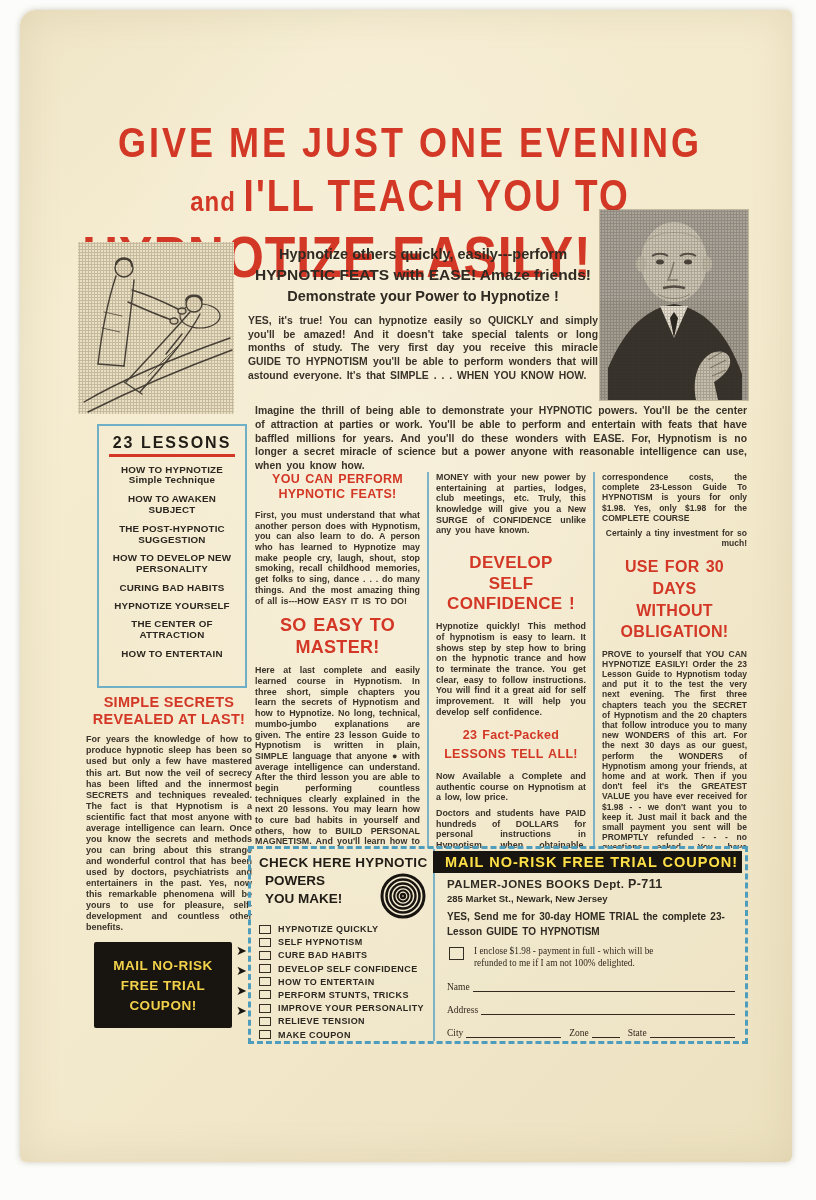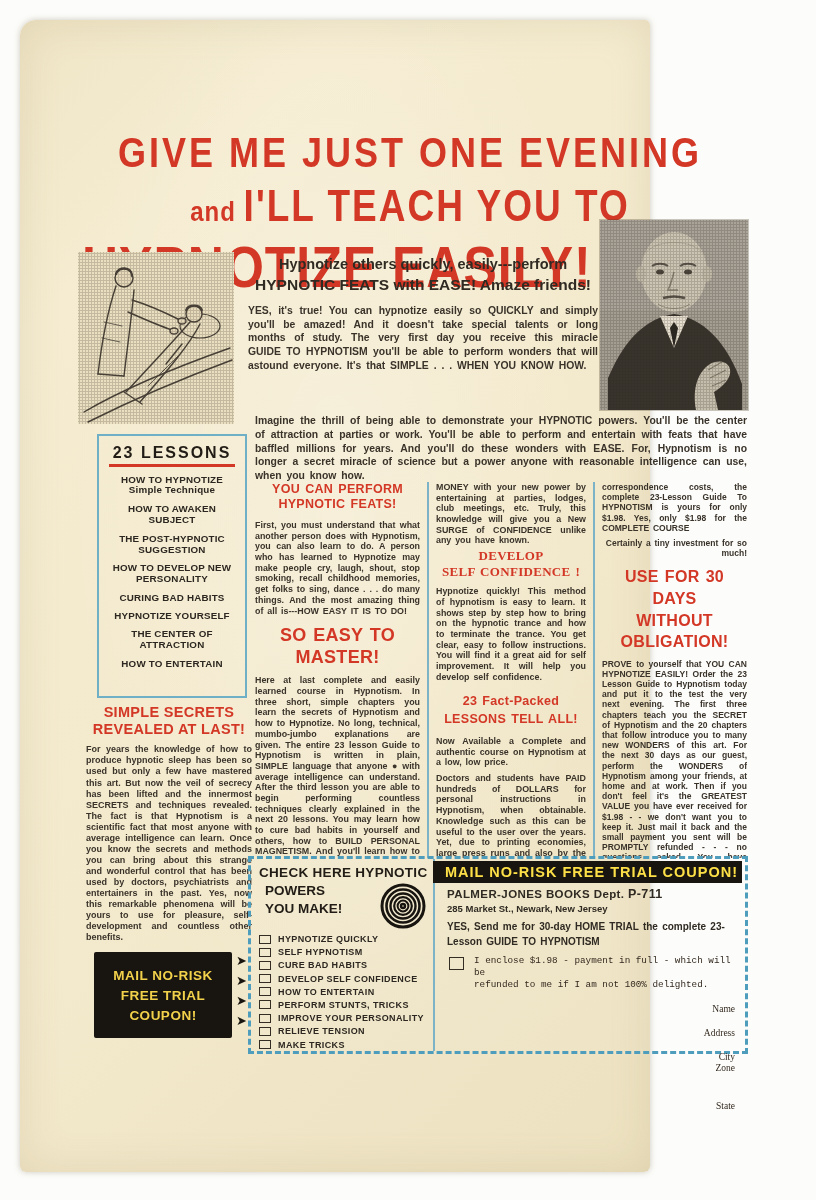--- a/index.html
+++ b/index.html
@@ -1,18 +1,18 @@
 <!DOCTYPE html>
 <html><head>
 <meta charset="utf-8">
 <style>
   * { margin:0; padding:0; box-sizing:border-box; }
   html,body { width:816px; height:1200px; background:#fcfcfa; font-family:"Liberation Sans", sans-serif; position:relative; overflow:hidden; }
   .paper {
-    position:absolute; left:20px; top:20px; width:630px; height:1152px;
+    position:absolute; left:20px; top:10px; width:772px; height:1152px;
     background:
       radial-gradient(ellipse at 50% 40%, rgba(255,255,255,0.25), rgba(0,0,0,0) 60%),
       linear-gradient(135deg, #efe5c6 0%, #f5ecd1 18%, #f3e9cc 55%, #ece1c0 100%);
     border-radius:16px 5px 6px 6px;
     box-shadow: 0 0 6px rgba(120,110,80,0.35), inset 0 0 40px rgba(160,140,90,0.18);
   }
   
   .headline { position:absolute; left:40px; top:108px; width:700px; color:#d33726; font-weight:700; }
   .hl1 { font-size:36px; text-align:center; letter-spacing:3px; transform:scaleY(1.18); transform-origin:top; white-space:nowrap; }
   .hl2 { font-size:37px; text-align:center; letter-spacing:2px; transform:scaleY(1.18); transform-origin:top; margin-top:12px; white-space:nowrap; }
@@ -40,21 +40,21 @@
   .arrows { position:absolute; left:216px; top:934px; display:flex; flex-direction:column; gap:7px; color:#18140f; font-size:13px; line-height:1;}
   
   .cols { position:absolute; left:235px; top:462px; width:492px; height:376px; display:flex; overflow:hidden; }
   .col { font-size:8.9px; line-height:1.2; font-weight:700; color:#3a332a; text-align:justify; word-spacing:1.4px; }
   .col-a { width:172px; padding-right:7px; }
   .col-b { width:166px; border-left:2px solid #7db3c7; padding:0 7px; }
   .col-c { width:154px; border-left:2px solid #7db3c7; padding-left:7px; font-size:8.5px; }
   .red-h { color:#d33726; font-weight:700; text-align:center; line-height:1.2; letter-spacing:0.3px; }
   .h-a1 { font-size:12.5px; margin-bottom:8px; }
   .h-a2 { font-size:18px; margin:9px 0 7px; }
-  .h-b  { font-size:13px; margin:2px 0 7px;font-family:Liberation Serif, serif; }
+  .h-b  { font-size:17px; margin:17px 0 7px; }
   .h-b2 { font-size:12.5px; margin:9px 0 7px; line-height:1.5;}
   .h-c  { font-size:16px; margin:8px 0 6px; line-height:1.35;}
   .col p + p { margin-top:5px; }
   .tiny-right { text-align:right; }
   
   .coupon { position:absolute; left:228px; top:836px; width:500px; height:198px; border:3px dashed #4f9dbd; display:flex; background:rgba(255,255,255,0.06); }
   .chk-col { width:182px; padding:6px 6px 4px 8px; }
   .chk-h1 { font-size:13.5px; font-weight:700; color:#211c15; letter-spacing:0.3px; white-space:nowrap;}
   .chk-h-row { display:flex; align-items:flex-start; }
   .chk-h-left { flex:1; }
@@ -65,22 +65,22 @@
   .chk-box { width:12px; height:9px; border:1.6px solid #332d24; margin-right:7px; flex:none; }
   .chk-label { font-size:9px; font-weight:700; color:#2c2720; letter-spacing:0.4px; white-space:nowrap;}
   .form-col { flex:1; border-left:2px solid #7db3c7; position:relative; padding:28px 10px 6px 12px; }
   .banner { position:absolute; left:-2px; top:2px; right:3px; background:#18140f; color:#fde047; font-size:14.5px; font-weight:700; text-align:center; letter-spacing:1px; padding:3px 12px; white-space:nowrap;}
   .company { font-size:11.5px; font-weight:700; color:#2f2a22; letter-spacing:0.4px;}
   .company b { font-size:12.5px; font-family:Liberation Sans, sans-serif; }
   .addr { font-size:9.5px; font-weight:700; color:#2f2a22; margin-top:2px;}
   .yesline { font-size:10px; font-weight:700; color:#2f2a22; margin-top:6px; line-height:1.45; word-spacing:1.5px;}
   .enclose { display:flex; margin-top:6px; align-items:flex-start;}
   .enc-box { width:15px; height:13px; border:1.6px solid #332d24; margin:2px 10px 0 2px; flex:none;}
-  .enc-text { font-family:Liberation Mono, monospace; font-size:9.3px; color:#33291f; line-height:1.3; }
-  .frow { display:flex; align-items:flex-end; margin-top:13px; font-family:"Liberation Serif", serif; font-size:9.5px; color:#33291f;flex-direction:column; }
+  .enc-text { font-family:Liberation Serif, serif; font-size:9.3px; color:#33291f; line-height:1.3; }
+  .frow { display:flex; align-items:flex-end; margin-top:13px; font-family:"Liberation Serif", serif; font-size:9.5px; color:#33291f; }
   .fline { flex:1; border-bottom:1.8px solid #33291f; height:10px; margin-left:3px;}
   .fline.short { flex:0 0 28px; }
   .fline.mid { flex:0.9; }
   .flabel { white-space:nowrap; }
   .flabel + .fline + .flabel { margin-left:8px; }
   
   .photo-frame { width:100%; height:100%; position:relative; box-shadow:0 0 0 1px rgba(80,70,50,0.3);}
   .sketch-frame { width:100%; height:100%; position:relative; }
 </style>
 </head>
@@ -149,20 +149,21 @@
         <path d="M96,190 C92,168 98,152 110,144 C122,138 132,144 130,154 C128,162 120,168 114,172 L118,190 Z" fill="#c6bead"></path>
         <path d="M108,150 L122,142 M110,158 L126,150 M112,166 L126,160" stroke="#8a8272" stroke-width="1.2" fill="none"></path>
       </svg>
       <div class="halftone"></div>
     </div>
   </div>
 
   <div class="intro">
     <div class="sub1">Hypnotize others quickly, easily---perform</div>
     <div class="sub2">HYPNOTIC FEATS with EASE! Amaze friends!</div>
+    <div class="sub3">Demonstrate your Power to Hypnotize !</div>
     <div class="yes-p">YES, it's true! You can hypnotize easily so QUICKLY and simply you'll be amazed! And it doesn't take special talents or long months of study. The very first day you receive this miracle GUIDE TO HYPNOTISM you'll be able to perform wonders that will astound everyone. It's that SIMPLE . . . WHEN YOU KNOW HOW.</div>
   </div>
   <div class="imagine">Imagine the thrill of being able to demonstrate your HYPNOTIC powers. You'll be the center of attraction at parties or work. You'll be able to perform and entertain with feats that have baffled millions for years. And you'll do these wonders with EASE. For, Hypnotism is no longer a secret miracle of science but a power anyone with reasonable intelligence can use, when you know how.</div>
 
   <div class="lessons">
     <span class="lessons-title">23  LESSONS</span>
     <div class="lesson-item"><span>HOW TO HYPNOTIZE</span><div class="lesson-sub">Simple Technique</div></div>
     <div class="lesson-item">HOW TO AWAKEN SUBJECT</div>
     <div class="lesson-item">THE POST-HYPNOTIC SUGGESTION</div>
     <div class="lesson-item">HOW TO DEVELOP NEW PERSONALITY</div>
@@ -275,21 +276,21 @@
         <div class="chk-item">
             <span class="chk-box"></span>
             <span class="chk-label">IMPROVE YOUR PERSONALITY</span>
           </div>
         <div class="chk-item">
             <span class="chk-box"></span>
             <span class="chk-label">RELIEVE TENSION</span>
           </div>
         <div class="chk-item">
             <span class="chk-box"></span>
-            <span class="chk-label">MAKE TRICKS</span>
+            <span class="chk-label">MAKE COUPON</span>
           </div>
       </div>
     </div>
     <div class="form-col">
       <div class="banner">MAIL NO-RISK FREE TRIAL COUPON!</div>
       <div class="company"><span>PALMER-JONES BOOKS  Dept. </span><b>P-711</b></div>
       <div class="addr">285 Market St., Newark, New Jersey</div>
       <div class="yesline">YES, Send me for 30-day HOME TRIAL the complete 23- Lesson GUIDE TO HYPNOTISM</div>
       <div class="enclose">
         <span class="enc-box"></span>

